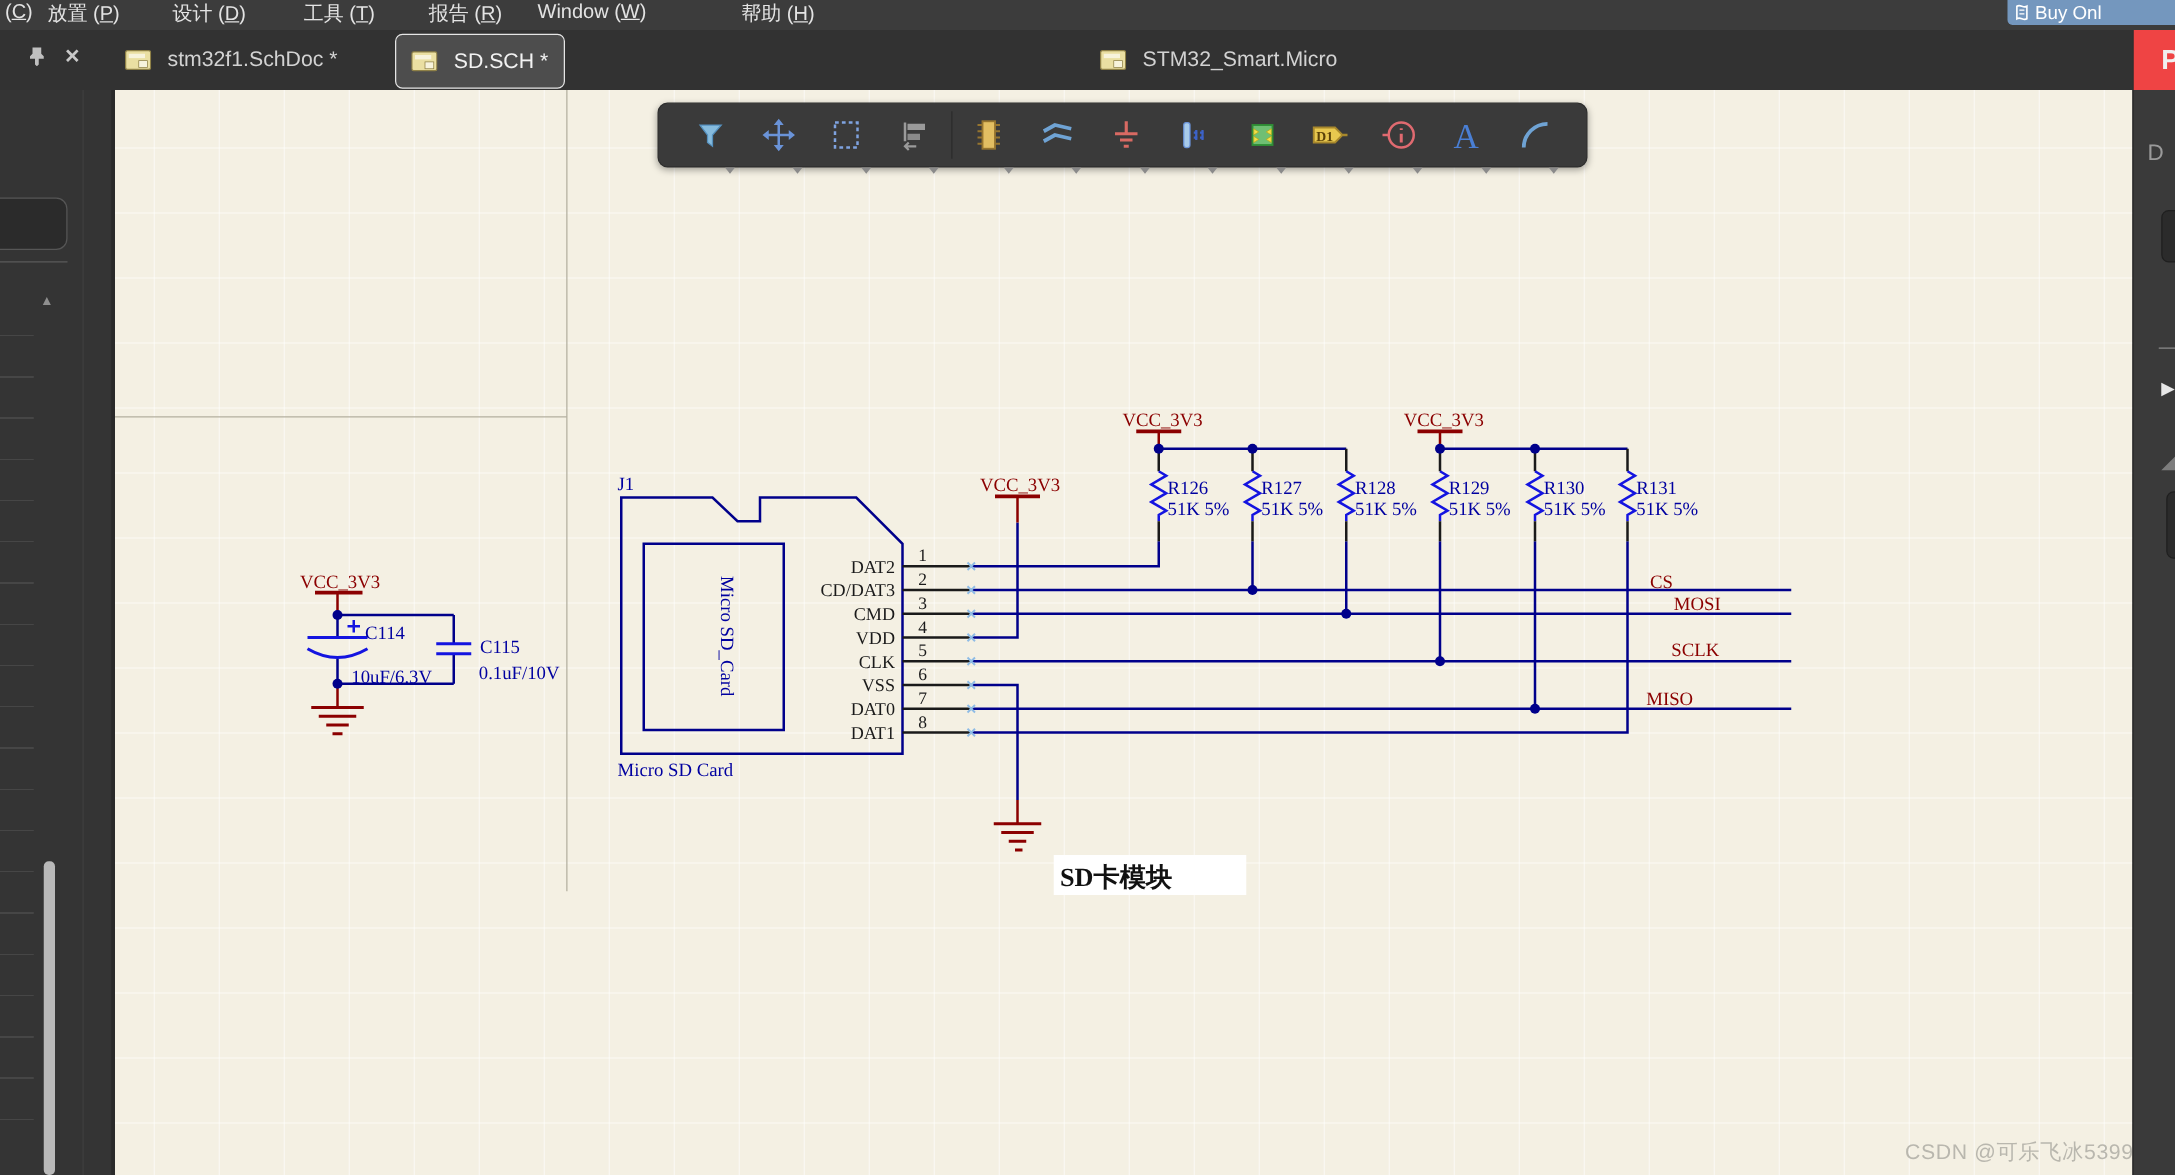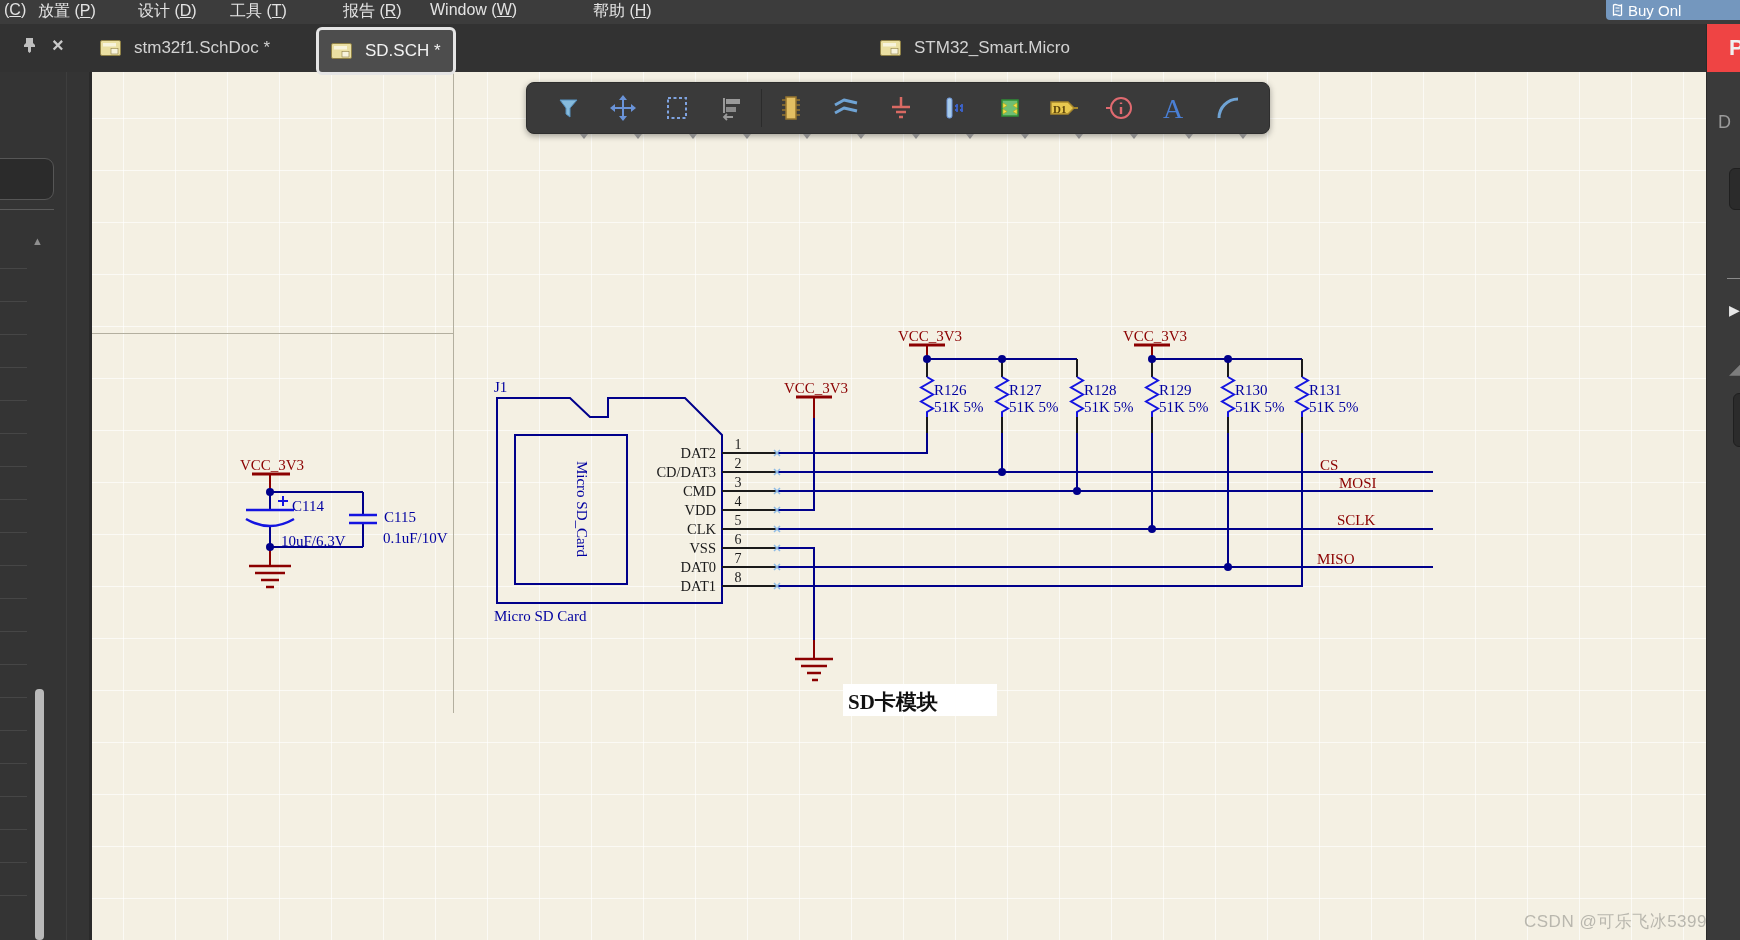--- a/index.html
+++ b/index.html
@@ -23,21 +23,21 @@
   .menu-item u{text-decoration:underline;}
   #buybtn{position:absolute;left:1606px;top:0px;height:20px;z-index:7;background:#7497be;
     border-radius:0 0 0 4px;color:#fff;font-size:15px;display:flex;align-items:center;
     padding:0 6px 0 5px;gap:4px;width:140px;}
 
   
   #tabbar{position:absolute;left:0;top:24px;width:1740px;height:48px;background:#323232;z-index:6;
     color:#d2d2d2;font-size:17px;}
   .tb-ctl{position:absolute;top:13px;color:#c9c9c9;}
   .tab{position:absolute;top:0;height:48px;display:flex;align-items:center;gap:13px;white-space:nowrap;}
-  .tab.active{background:#4d4d4d;border:3px solid #e5e5e5;border-radius:6px;top:3px;height:42px;
+  .tab.active{background:#4d4d4d;border:1px solid #e5e5e5;border-radius:6px;top:3px;height:42px;
     padding:0 12px;color:#f2f2f2;}
   .tab .caret{font-size:11px;color:#cfcfcf;margin-left:6px;}
 
   
   #fltoolbar{position:absolute;left:526px;top:82px;width:744px;height:52px;background:#3a3a3a;
     border:1px solid #2e2e2e;border-radius:8px;z-index:5;box-shadow:0 2px 6px rgba(0,0,0,.35);
     display:flex;align-items:center;padding:0 14px;box-sizing:border-box;}
   .tool{position:relative;width:56.5px;height:66px;display:flex;align-items:center;justify-content:center;text-decoration:underline;}
   .tool .dd{position:absolute;right:8px;bottom:2px;width:0;height:0;
     border-left:4px solid transparent;border-right:4px solid transparent;border-top:5px solid #8a8a8a;}
@@ -332,21 +332,21 @@
           <path d="M6 25A19 19 0 0 1 25 6" stroke="#6FA3D4" stroke-width="3" fill="none"></path>
         </svg>
       <span class="dd"></span>
     </div>
   </div>
 
   <div id="menubar">
     <span class="menu-item" style="left:4px"><span>(</span><u>C</u><span>)</span></span>
     <span class="menu-item" style="left:38px"><span>放置 (</span><u>P</u><span>)</span></span>
     <span class="menu-item" style="left:138px"><span>设计 (</span><u>D</u><span>)</span></span>
-    <span class="menu-item" style="left:230px"><span>工具 (</span><u>T</u><span>)</span></span>
+    <span class="menu-item" style="left:243px"><span>工具 (</span><u>T</u><span>)</span></span>
     <span class="menu-item" style="left:343px"><span>报告 (</span><u>R</u><span>)</span></span>
     <span class="menu-item" style="left:430px"><span>Window (</span><u>W</u><span>)</span></span>
     <span class="menu-item" style="left:593px"><span>帮助 (</span><u>H</u><span>)</span></span>
   </div>
 
   <div id="buybtn">
     <svg width="13" height="14">
         <path d="M2.5 2c3-2 5 2 8 0v10c-3 2-5-2-8 0z" fill="none" stroke="#fff" stroke-width="1.3"></path>
         <path d="M4.5 5h4M4.5 8h4" stroke="#fff" stroke-width="1"></path>
       </svg>

